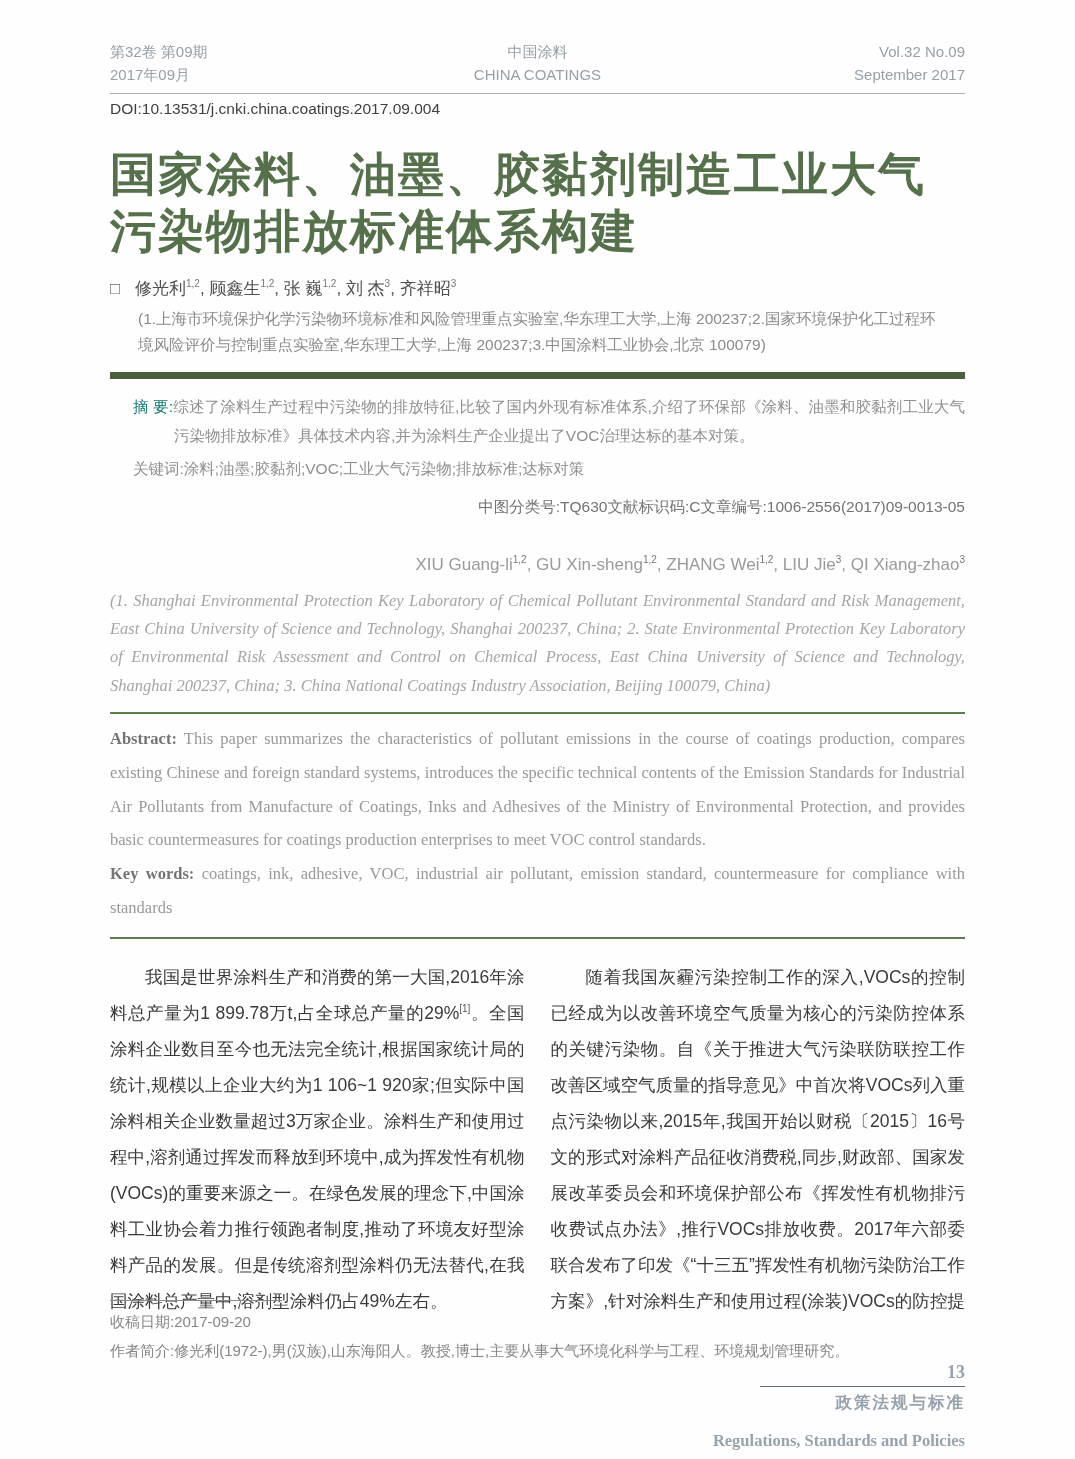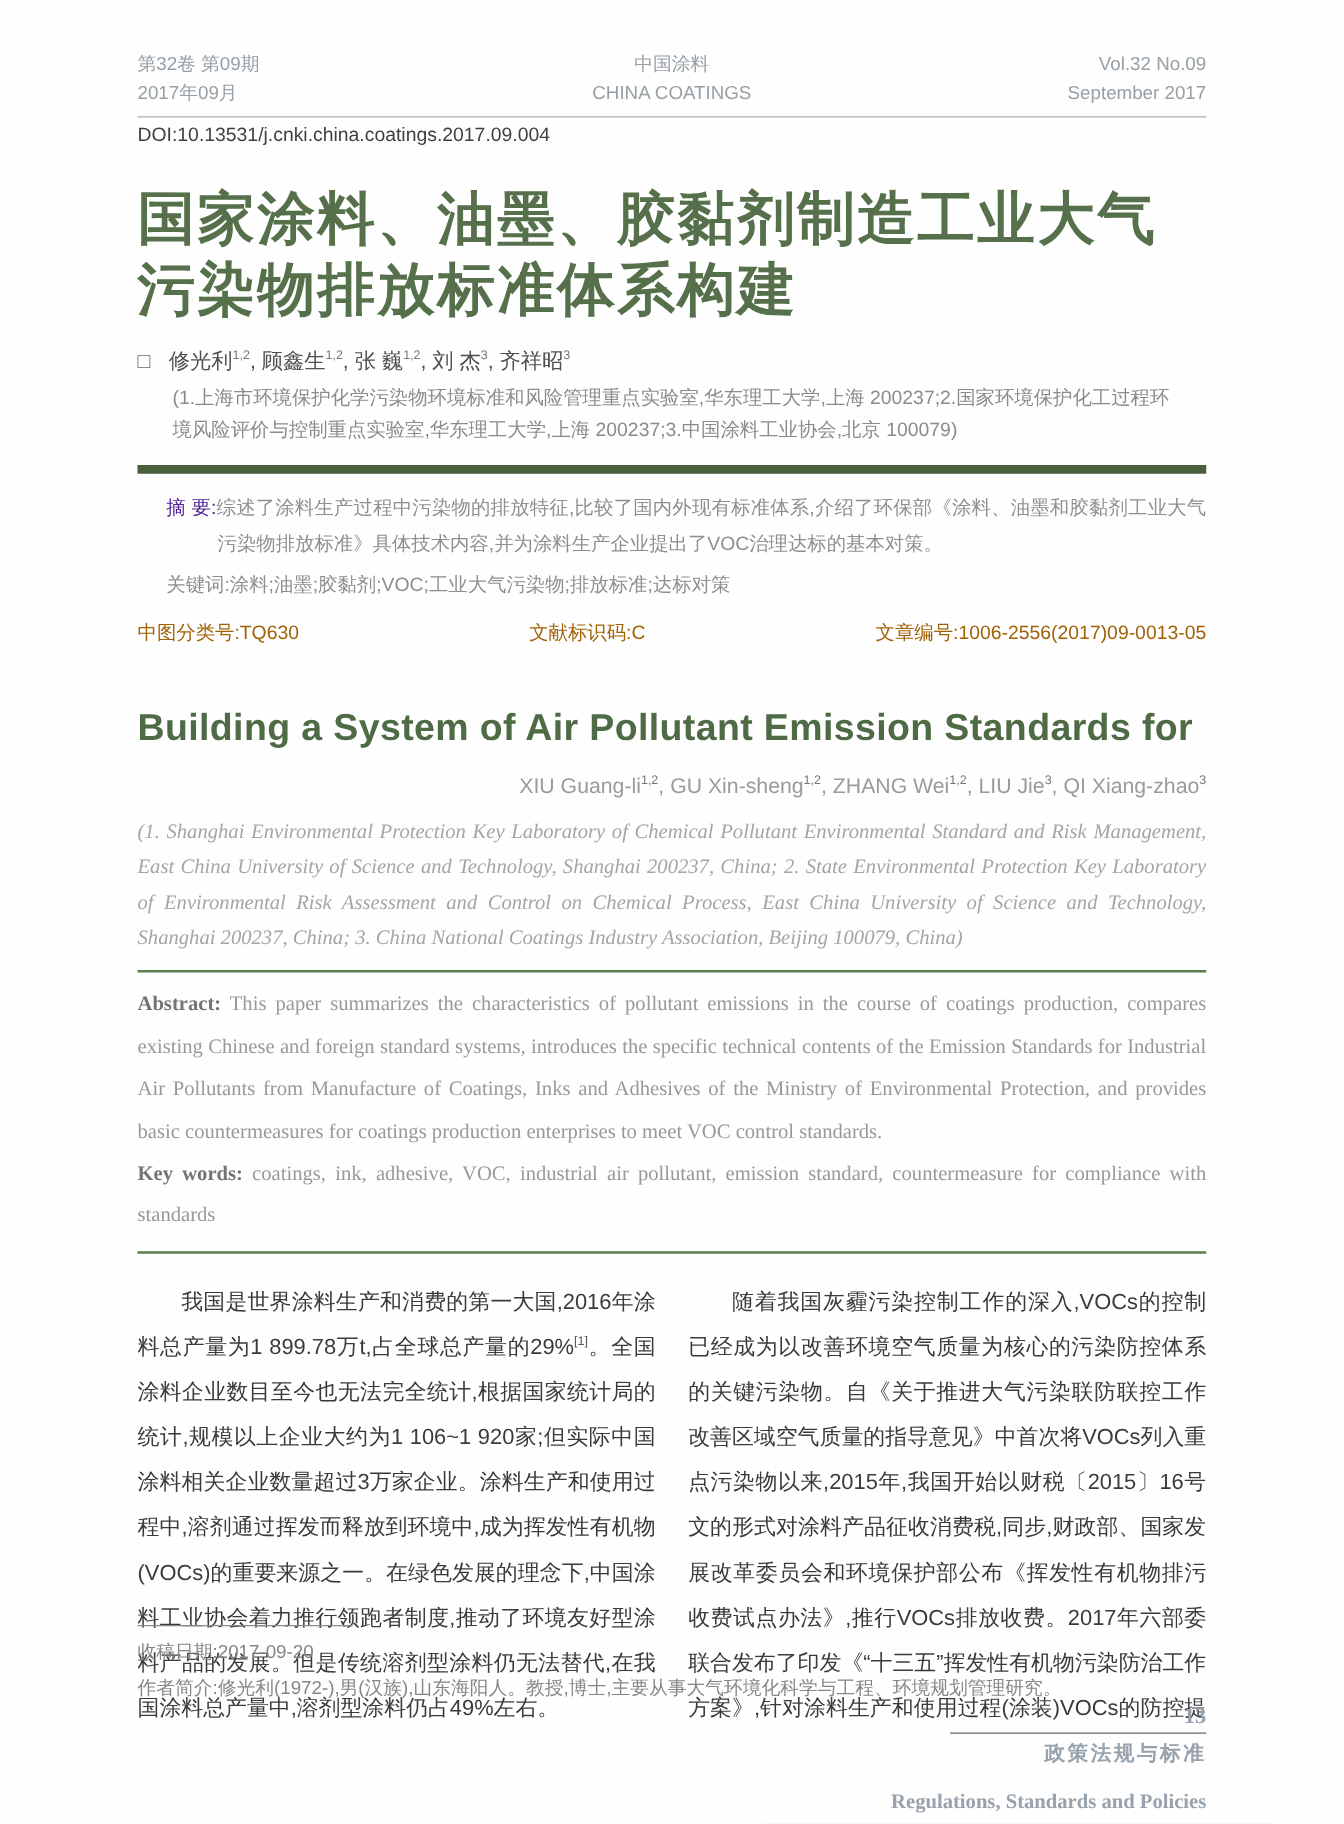--- a/index.html
+++ b/index.html
@@ -30,21 +30,21 @@
   .authors-cn { margin-top:16px; font-size:17px; color:#4f4f4f; }
   .authors-cn .marker { color:#6b6b6b; margin-right:10px; }
   .authors-cn sup, .authors-en sup { font-size:10px; color:#777; }
   .affil-cn { margin-top:6px; padding-left:28px; font-size:15.5px; color:#8b8b8b; line-height:1.7; }
 
   
   .green-bar { height:7px; background:#4a5f3d; margin-top:14px; }
   .abs-cn { margin-top:14px; color:#8f8f8f; font-size:15.5px; line-height:1.85; }
   .abs-cn .hang { margin-left:23px; padding-left:41px; text-indent:-41px; text-align:justify; }
   .abs-cn .kw { margin-left:23px; margin-top:4px; }
-  .class-row { display:flex; justify-content:space-between; margin-top:10px; color:#a16207; font-size:15.5px; }
+  .class-row { display:flex; justify-content:flex-end; margin-top:10px; color:#737373; font-size:15.5px; }
 
   
   .title-en { margin-top:32px; font-size:30px; font-weight:bold; color:#4e6b46; line-height:1.9; letter-spacing:0.3px; }
   .authors-en { margin-top:8px; font-size:17px; color:#9a9a9a;text-align:right; }
   .affil-en { margin-top:12px; font-family:"Liberation Serif", serif; font-style:italic; font-size:16.5px; color:#a5a5a5; line-height:1.72; text-align:justify; }
   .thin-rule { border-top:2px solid #5d7d50; margin-top:12px; }
 
   
   .abs-en { margin-top:8px; font-family:"Liberation Serif", serif; font-size:16.5px; color:#999; line-height:2.05; text-align:justify; }
   .abs-en b { color:#737373; }
@@ -103,31 +103,30 @@
       <span><span>刘  杰</span><sup>3</sup><span>,</span></span>
       <span><span>齐祥昭</span><sup>3</sup><span></span></span>
     </div>
     <div class="affil-cn">
       <div>(1.上海市环境保护化学污染物环境标准和风险管理重点实验室,华东理工大学,上海  200237;2.国家环境保护化工过程环</div>
       <div>境风险评价与控制重点实验室,华东理工大学,上海  200237;3.中国涂料工业协会,北京  100079)</div>
     </div>
 
     <div class="green-bar"></div>
     <div class="abs-cn">
-      <div class="hang"><b style="color:#4c1d95;font-weight:normal">摘  要:</b><span>综述了涂料生产过程中污染物的排放特征,比较了国内外现有标准体系,介绍了环保部《涂料、油墨和胶黏剂工业大气污染物排放标准》具体技术内容,并为涂料生产企业提出了VOC治理达标的基本对策。</span></div>
+      <div class="hang"><b style="color:#0f766e;font-weight:normal">摘  要:</b><span>综述了涂料生产过程中污染物的排放特征,比较了国内外现有标准体系,介绍了环保部《涂料、油墨和胶黏剂工业大气污染物排放标准》具体技术内容,并为涂料生产企业提出了VOC治理达标的基本对策。</span></div>
       <div class="kw"><span>关键词:</span><span>涂料;油墨;胶黏剂;VOC;工业大气污染物;排放标准;达标对策</span></div>
       <div class="class-row">
         <span>中图分类号:TQ630</span>
         <span>文献标识码:C</span>
         <span>文章编号:1006-2556(2017)09-0013-05</span>
       </div>
     </div>
 
     <div class="title-en">
-      <div>Building a System of Air Pollutant Emission Standards for</div>
     </div>
 
     <div class="authors-en">
       <span><span>XIU Guang-li</span><sup>1,2</sup><span>, </span></span>
       <span><span>GU Xin-sheng</span><sup>1,2</sup><span>, </span></span>
       <span><span>ZHANG Wei</span><sup>1,2</sup><span>, </span></span>
       <span><span>LIU Jie</span><sup>3</sup><span>, </span></span>
       <span><span>QI Xiang-zhao</span><sup>3</sup><span></span></span>
     </div>
     <div class="affil-en">(1. Shanghai Environmental Protection Key Laboratory of Chemical Pollutant Environmental Standard and Risk Management, East China University of Science and Technology, Shanghai 200237, China; 2. State Environmental Protection Key Laboratory of Environmental Risk Assessment and Control on Chemical Process, East China University of Science and Technology, Shanghai 200237, China; 3. China National Coatings Industry Association, Beijing 100079, China)</div>

